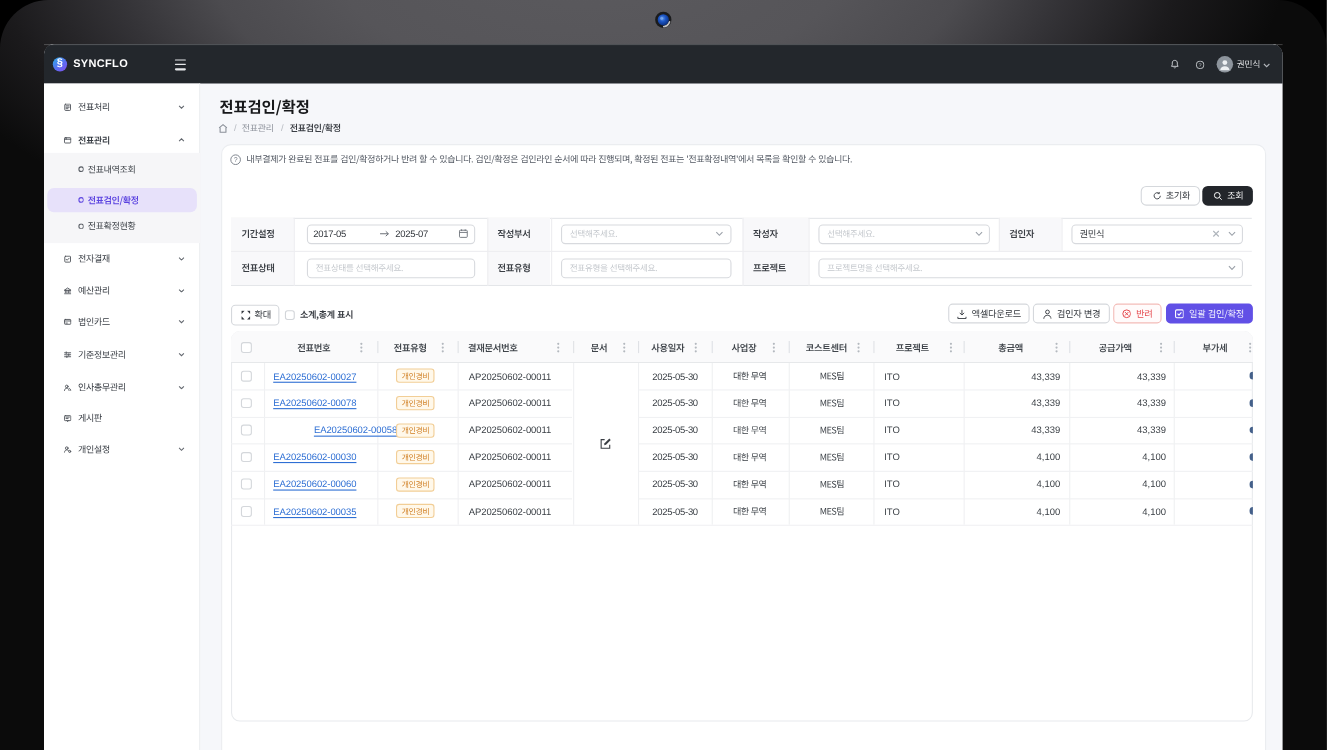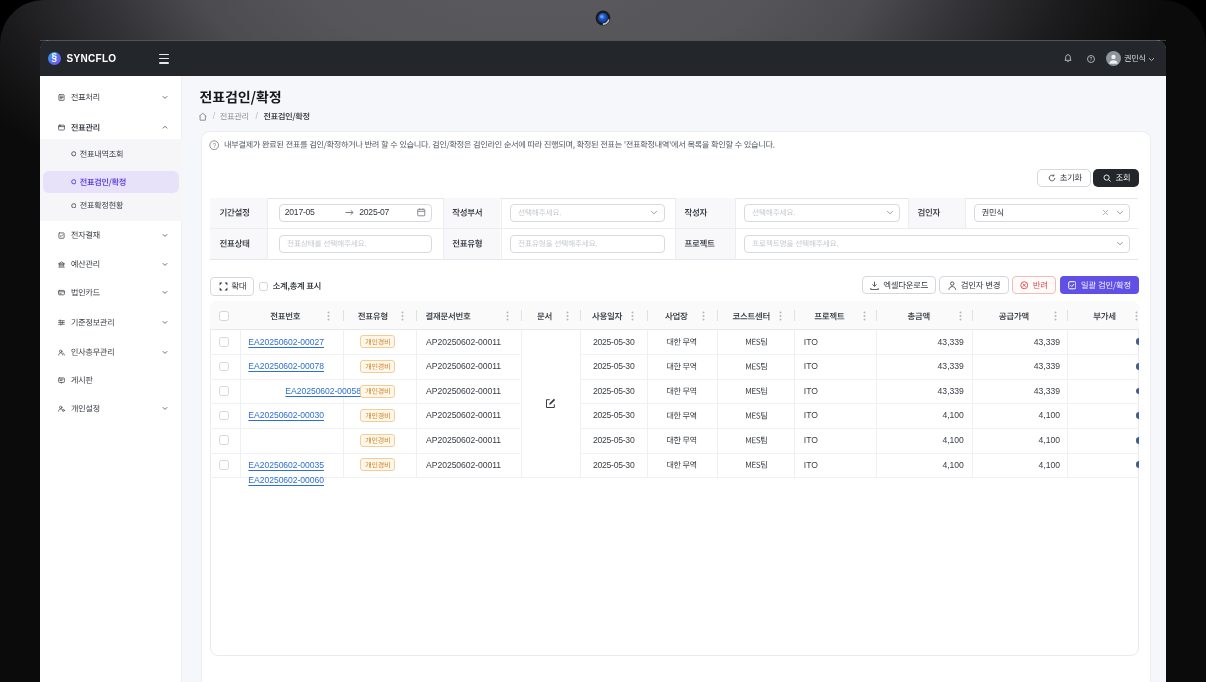--- a/index.html
+++ b/index.html
@@ -521,21 +521,21 @@
 <div style="position:absolute;left:219.4px;top:410.8px;width:9.6px;height:9.6px;background:#fff;border:1px solid #d4d7db;border-radius:2.5px;"></div>
 <div style="position:absolute;top:409.3px;font-family:'Liberation Sans',sans-serif;font-size:8.6px;color:#2e6fd4;font-weight:400;line-height:12.6px;white-space:pre;letter-spacing:-0.05px;left:286.2px;transform:translateX(-50%);"><span style="text-decoration:underline;text-underline-offset:1.5px">EA20250602-00030</span></div>
 <div style="position:absolute;left:360.4px;top:409.2px;width:34.7px;height:13px;background:#fff8ea;border:1px solid #f2ce96;border-radius:3px;"></div>
 <div style="position:absolute;top:409.3px;font-family:'Liberation Sans',sans-serif;font-size:8.6px;color:#3b4046;font-weight:400;line-height:12.6px;white-space:pre;letter-spacing:-0.05px;left:463.6px;transform:translateX(-50%);">AP20250602-00011</div>
 <div style="position:absolute;top:409.3px;font-family:'Liberation Sans',sans-serif;font-size:8.6px;color:#3b4046;font-weight:400;line-height:12.6px;white-space:pre;letter-spacing:-0.25px;left:613.7px;transform:translateX(-50%);">2025-05-30</div>
 <div style="position:absolute;top:409.3px;font-family:'Liberation Sans',sans-serif;font-size:8.6px;color:#3b4046;font-weight:400;line-height:12.6px;white-space:pre;left:803.8px;">ITO</div>
 <div style="position:absolute;top:409.3px;font-family:'Liberation Sans',sans-serif;font-size:8.6px;color:#3b4046;font-weight:400;line-height:12.6px;white-space:pre;left:963.9px;transform:translateX(-100%);">4,100</div>
 <div style="position:absolute;top:409.3px;font-family:'Liberation Sans',sans-serif;font-size:8.6px;color:#3b4046;font-weight:400;line-height:12.6px;white-space:pre;left:1060px;transform:translateX(-100%);">4,100</div>
 <div style="position:absolute;left:1135.8px;top:412.2px;width:3.2px;height:6.8px;background:#44608a;border-radius:3.2px 0 0 3.2px;"></div>
 <div style="position:absolute;left:219.4px;top:435.4px;width:9.6px;height:9.6px;background:#fff;border:1px solid #d4d7db;border-radius:2.5px;"></div>
-<div style="position:absolute;top:433.9px;font-family:'Liberation Sans',sans-serif;font-size:8.6px;color:#2e6fd4;font-weight:400;line-height:12.6px;white-space:pre;letter-spacing:-0.05px;left:286.2px;transform:translateX(-50%);margin-top:40px;"><span style="text-decoration:underline;text-underline-offset:1.5px">EA20250602-00060</span></div>
+<div style="position:absolute;top:433.9px;font-family:'Liberation Sans',sans-serif;font-size:8.6px;color:#2e6fd4;font-weight:400;line-height:12.6px;white-space:pre;letter-spacing:-0.05px;left:286.2px;transform:translateX(-50%);"><span style="text-decoration:underline;text-underline-offset:1.5px">EA20250602-00060</span></div>
 <div style="position:absolute;left:360.4px;top:433.8px;width:34.7px;height:13px;background:#fff8ea;border:1px solid #f2ce96;border-radius:3px;"></div>
 <div style="position:absolute;top:433.9px;font-family:'Liberation Sans',sans-serif;font-size:8.6px;color:#3b4046;font-weight:400;line-height:12.6px;white-space:pre;letter-spacing:-0.05px;left:463.6px;transform:translateX(-50%);">AP20250602-00011</div>
 <div style="position:absolute;top:433.9px;font-family:'Liberation Sans',sans-serif;font-size:8.6px;color:#3b4046;font-weight:400;line-height:12.6px;white-space:pre;letter-spacing:-0.25px;left:613.7px;transform:translateX(-50%);">2025-05-30</div>
 <div style="position:absolute;top:433.9px;font-family:'Liberation Sans',sans-serif;font-size:8.6px;color:#3b4046;font-weight:400;line-height:12.6px;white-space:pre;left:803.8px;">ITO</div>
 <div style="position:absolute;top:433.9px;font-family:'Liberation Sans',sans-serif;font-size:8.6px;color:#3b4046;font-weight:400;line-height:12.6px;white-space:pre;left:963.9px;transform:translateX(-100%);">4,100</div>
 <div style="position:absolute;top:433.9px;font-family:'Liberation Sans',sans-serif;font-size:8.6px;color:#3b4046;font-weight:400;line-height:12.6px;white-space:pre;left:1060px;transform:translateX(-100%);">4,100</div>
 <div style="position:absolute;left:1135.8px;top:436.8px;width:3.2px;height:6.8px;background:#44608a;border-radius:3.2px 0 0 3.2px;"></div>
 <div style="position:absolute;left:219.4px;top:460px;width:9.6px;height:9.6px;background:#fff;border:1px solid #d4d7db;border-radius:2.5px;"></div>
 <div style="position:absolute;top:458.5px;font-family:'Liberation Sans',sans-serif;font-size:8.6px;color:#2e6fd4;font-weight:400;line-height:12.6px;white-space:pre;letter-spacing:-0.05px;left:286.2px;transform:translateX(-50%);"><span style="text-decoration:underline;text-underline-offset:1.5px">EA20250602-00035</span></div>
 <div style="position:absolute;left:360.4px;top:458.4px;width:34.7px;height:13px;background:#fff8ea;border:1px solid #f2ce96;border-radius:3px;"></div>

